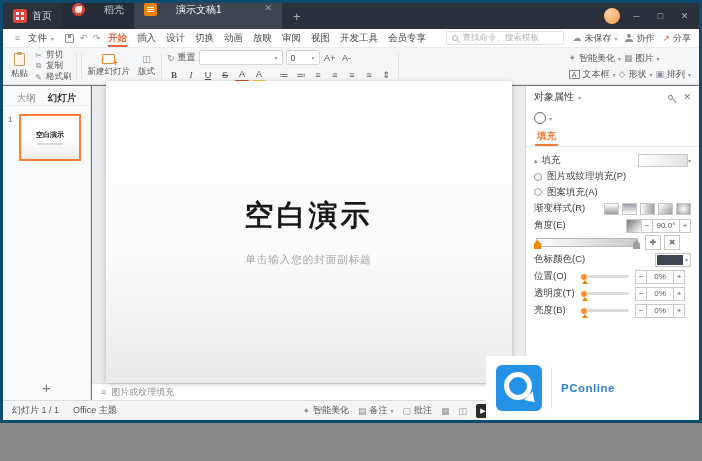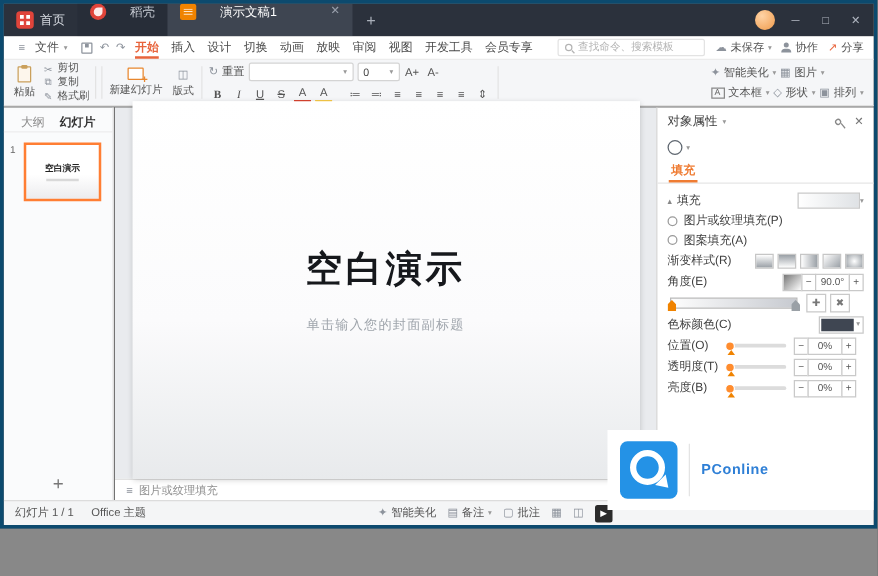--- a/index.html
+++ b/index.html
@@ -130,21 +130,21 @@
   .knob{position:absolute;left:-1px;top:-2.5px;width:8px;height:8px;border-radius:50%;background:#ff8c2e;border:1px solid #fff}
   .track::after{content:"";position:absolute;left:1px;top:5px;border-left:3px solid transparent;border-right:3px solid transparent;border-bottom:4px solid #f08300}
 
   
   .status{position:absolute;left:0;right:0;bottom:0;height:20px;background:#f4f5f6;border-top:1px solid #dcdcdc;display:flex;align-items:center;gap:14px;padding:0 9px;font-size:9px;color:#555;white-space:nowrap}
   .st-mid{margin-left:auto;margin-right:200px;display:flex;align-items:center;gap:9px}
   .st-item{display:flex;align-items:center;gap:3px}
   .play{width:14px;height:14px;background:#2b2b2b;border-radius:2px;display:flex;align-items:center;justify-content:center;color:#fff;font-size:7px}
 
   
-  .wm{position:absolute;right:0;bottom:12px;width:213px;height:64px;background:#fff;display:flex;align-items:center;gap:9px;padding:0 10px;z-index:30}
+  .wm{position:absolute;right:0;bottom:0;width:213px;height:64px;background:#fff;display:flex;align-items:center;gap:9px;padding:0 10px;z-index:30}
   .wm-logo{width:46px;height:46px;border-radius:6px;background:#2492e6;position:relative;flex:none}
   .wm-logo::before{content:"";position:absolute;left:8px;top:7px;width:18px;height:18px;border:5px solid #fff;border-radius:50%}
   .wm-logo::after{content:"";position:absolute;right:6px;bottom:6px;width:0;height:0;border-top:6px solid transparent;border-bottom:6px solid transparent;border-left:9px solid #fff;transform:rotate(45deg)}
   .wm-sep{width:1px;height:42px;background:#e4e4e4;flex:none}
   .wm-text{display:flex;flex-direction:column}
   .wm-brand{color:#2e7fd6;font-size:11.5px;font-weight:bold;letter-spacing:.5px}
   .wm-title{color:#2e3238;font-size:26px;font-weight:bold;line-height:1.05}
 </style>
 </head>
 <body>

